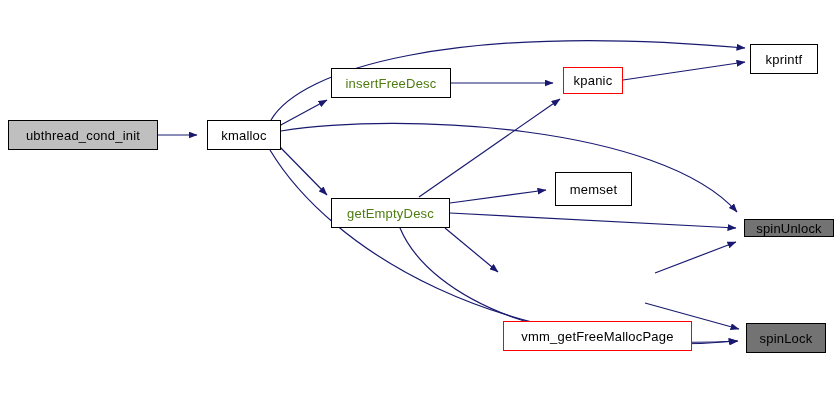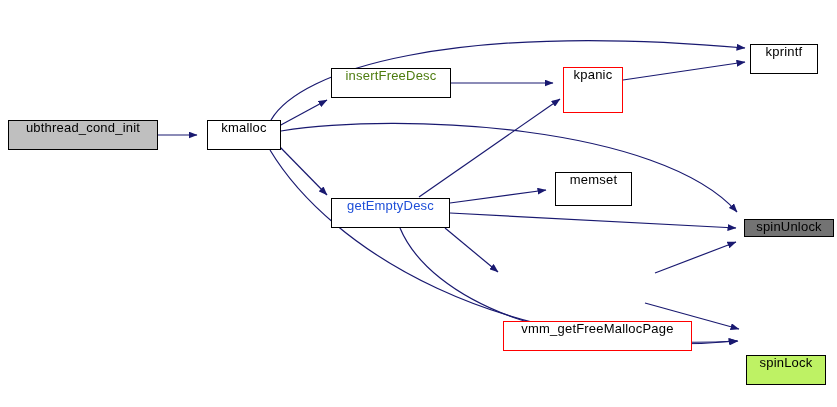--- a/index.html
+++ b/index.html
@@ -20,20 +20,21 @@
     left: 0;
     top: 0;
     width: 837px;
     height: 407px;
     pointer-events: none;
   }
   .gnode {
     position: absolute;
     box-sizing: border-box;
     display: flex;
+    align-items: center;
     justify-content: center;
     border: 1px solid #000000;
     background: #ffffff;
     color: #000000;
     font-size: 13px;
     line-height: 1;
     white-space: nowrap;
     letter-spacing: 0.2px;
   }
   .gnode.red {
@@ -78,35 +79,35 @@
   <div id="nodes-group">
       <div class="gnode filled" style="left: 8px; top: 120px; width: 150px; height: 30px; border-color: rgb(0, 0, 0); background: rgb(191, 191, 191); color: #000000;">
         <span class="lbl">ubthread_cond_init</span>
       </div>
       <div class="gnode" style="left: 207px; top: 120px; width: 74px; height: 30px; border-color: rgb(0, 0, 0); background: rgb(255, 255, 255); color: rgb(0, 0, 0);">
         <span class="lbl">kmalloc</span>
       </div>
       <div class="gnode" style="left: 331px; top: 68px; width: 120px; height: 30px; border-color: rgb(0, 0, 0); background: rgb(255, 255, 255); color: #4d7c0f;">
         <span class="lbl">insertFreeDesc</span>
       </div>
-      <div class="gnode red" style="left: 563px; top: 67px; width: 60px; height: 46px; border-color: rgb(255, 0, 0); background: rgb(255, 255, 255); color: rgb(0, 0, 0);">
+      <div class="gnode red" style="left: 563px; top: 67px; width: 60px; height: 27px; border-color: rgb(255, 0, 0); background: rgb(255, 255, 255); color: rgb(0, 0, 0);">
         <span class="lbl">kpanic</span>
       </div>
       <div class="gnode" style="left: 750px; top: 44px; width: 68px; height: 30px; border-color: rgb(0, 0, 0); background: rgb(255, 255, 255); color: rgb(0, 0, 0);">
         <span class="lbl">kprintf</span>
       </div>
-      <div class="gnode" style="left: 331px; top: 198px; width: 119px; height: 30px; border-color: rgb(0, 0, 0); background: rgb(255, 255, 255); color: #1d4ed8;">
+      <div class="gnode" style="left: 331px; top: 198px; width: 119px; height: 30px; border-color: rgb(0, 0, 0); background: rgb(255, 255, 255); color: #4d7c0f;">
         <span class="lbl">getEmptyDesc</span>
       </div>
       <div class="gnode" style="left: 555px; top: 172px; width: 77px; height: 34px; border-color: rgb(0, 0, 0); background: rgb(255, 255, 255); color: rgb(0, 0, 0);">
         <span class="lbl">memset</span>
       </div>
       <div class="gnode" style="left: 744px; top: 219px; width: 90px; height: 18px; border-color: rgb(0, 0, 0); background: #737373; color: rgb(0, 0, 0);">
         <span class="lbl">spinUnlock</span>
       </div>
       <div class="gnode red" style="left: 503px; top: 273px; width: 189px; height: 30px; border-color: rgb(255, 0, 0); background: rgb(255, 255, 255); color: rgb(0, 0, 0); margin-top: 48px;">
         <span class="lbl">vmm_getFreeMallocPage</span>
       </div>
-      <div class="gnode" style="left: 746px; top: 323px; width: 80px; height: 30px; border-color: rgb(0, 0, 0); background: #bef264; color: rgb(0, 0, 0); margin-top: 32px;">
+      <div class="gnode" style="left: 746px; top: 323px; width: 80px; height: 30px; border-color: rgb(0, 0, 0); background: #737373; color: rgb(0, 0, 0);">
         <span class="lbl">spinLock</span>
       </div>
     </div>
 </div>
 
 </body></html>

